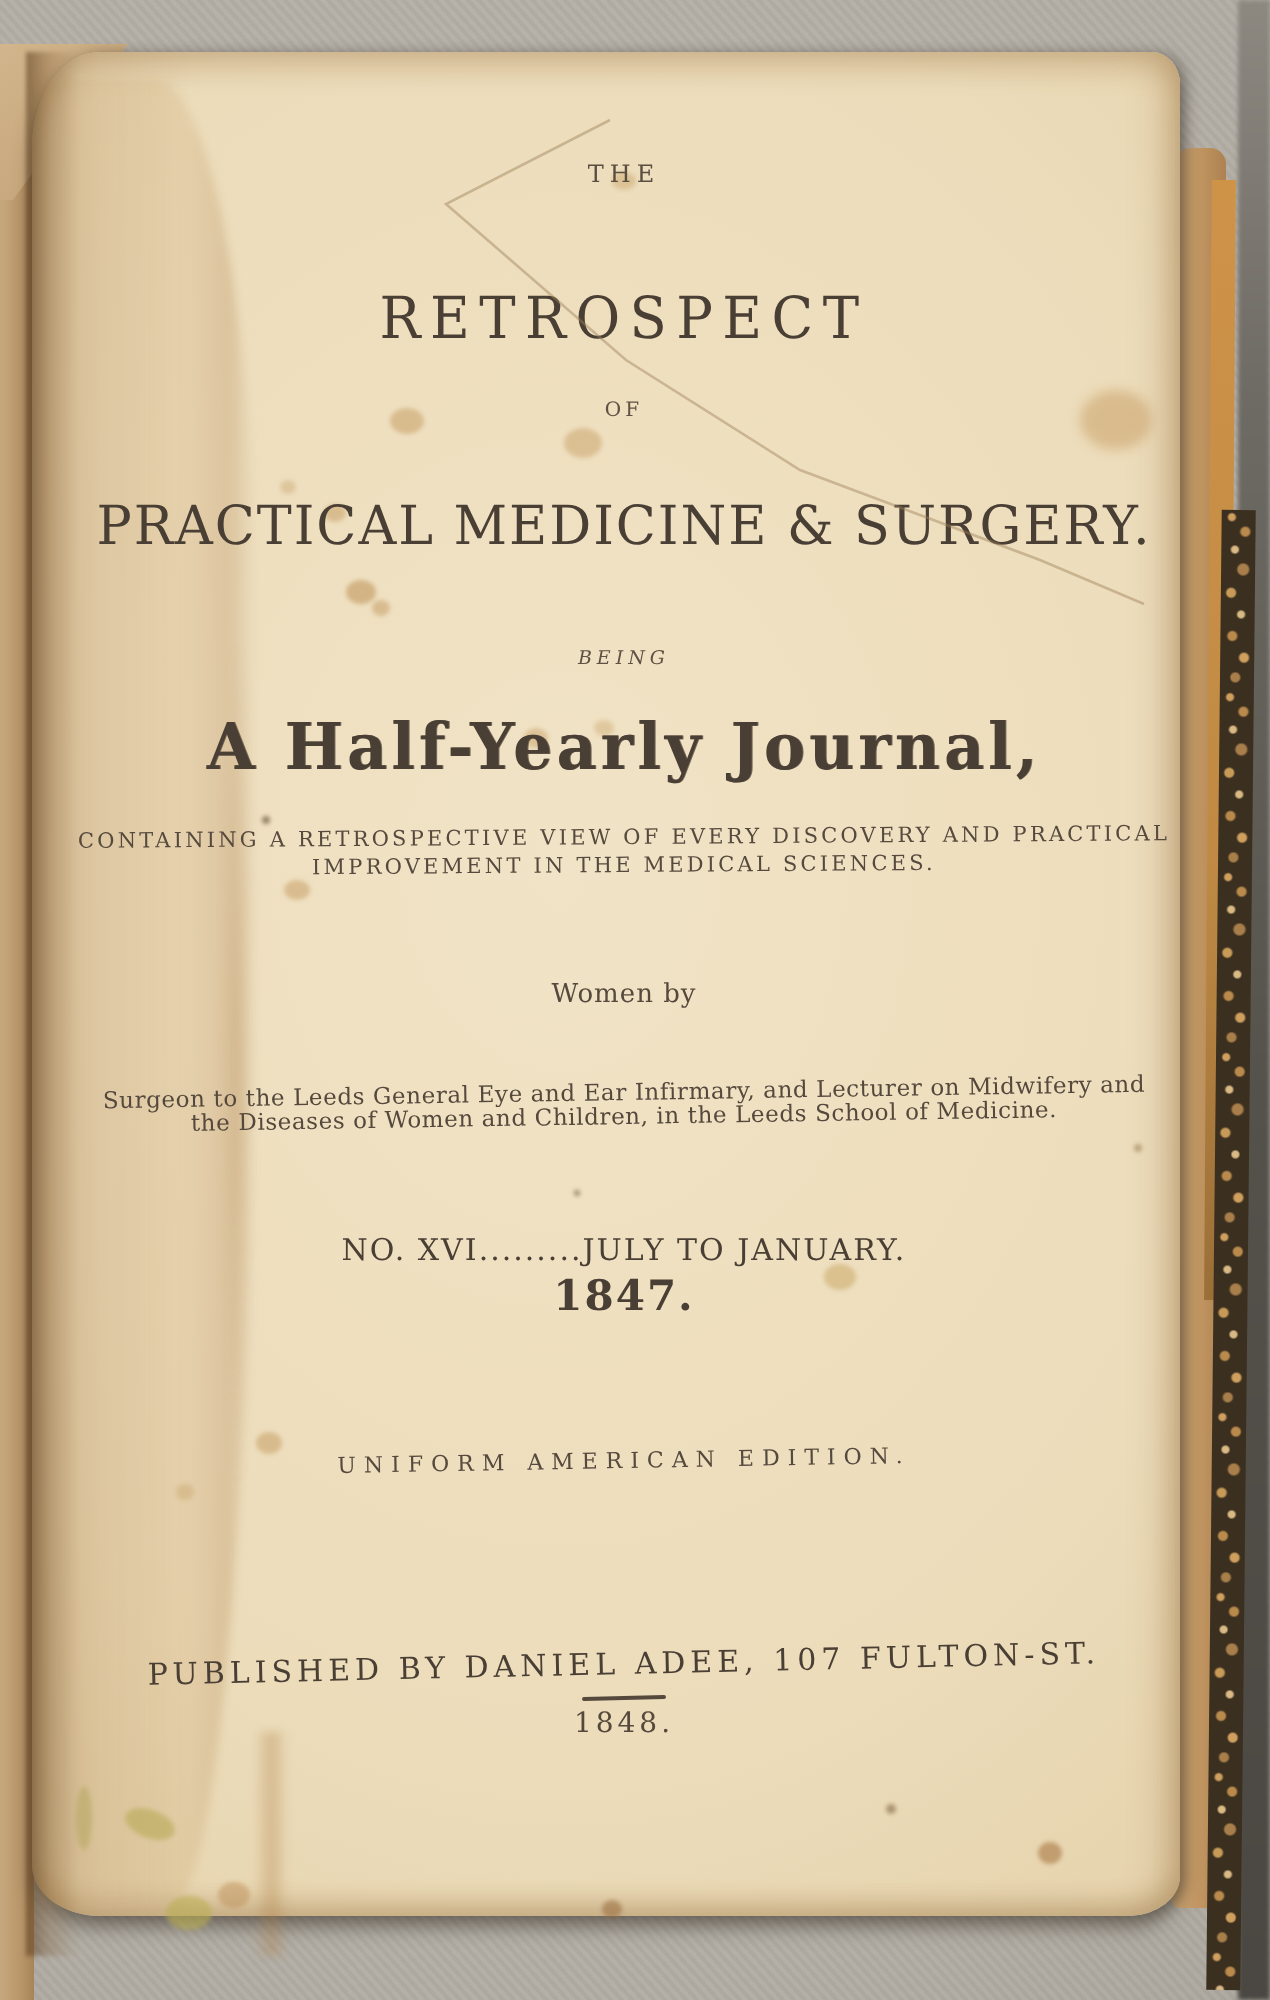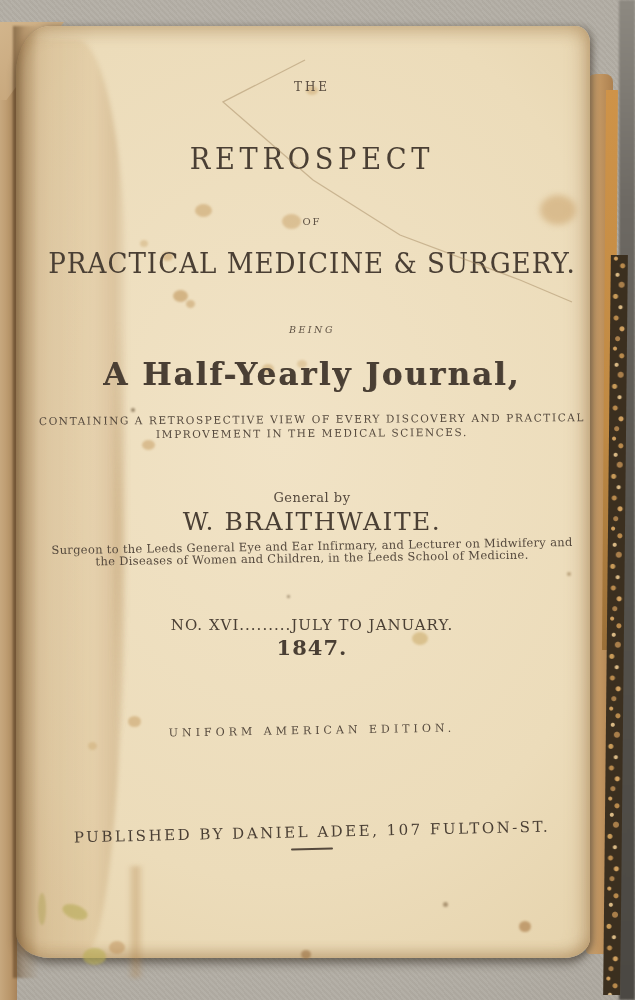--- a/index.html
+++ b/index.html
@@ -63,21 +63,21 @@
     filter:blur(3px);}
   .tide3{position:absolute;left:112px;top:840px;width:16px;height:112px;
     background:linear-gradient(to right, rgba(178,132,76,0.05), rgba(172,124,66,0.34), rgba(172,124,66,0));
     filter:blur(2px);}
   .crease{position:absolute;left:0;top:0;z-index:4;pointer-events:none;}
   .stain{position:absolute;border-radius:50%;filter:blur(1px);}
   
   .tl{position:absolute;left:9px;width:100%;text-align:center;color:#4a3f34;white-space:nowrap;}
   .t-the      {top:54px; font-size:12px; letter-spacing:3px; color:#5a4e41;}
   .t-title    {top:116px;font-size:29px; letter-spacing:5px; transform:scaleX(0.94);}
-  .t-of       {top:190px;font-size:10px; letter-spacing:2px; color:#5f5244;}
+  .t-of       {top:174px;font-size:10px; letter-spacing:2px; color:#5f5244;}
   .t-subtitle {top:222px;font-size:27px; letter-spacing:1px; transform:scaleX(0.97);}
   .t-being    {top:298px;font-size:9.5px;letter-spacing:2.5px;color:#5f5244;font-style:italic;}
   .t-journal  {top:330px;font-size:31px; letter-spacing:2px; font-weight:700;
                transform:scaleY(1.04); text-shadow:0.5px 0 rgba(74,63,52,0.7);}
   .t-desc1    {top:387px;font-size:10.5px;letter-spacing:1.6px;color:#564a3e;transform:rotate(-0.4deg);}
   .t-desc2    {top:401px;font-size:10.5px;letter-spacing:1.6px;color:#564a3e;transform:rotate(-0.4deg);}
   .t-editedby {top:464px;font-size:13px; letter-spacing:0.5px;color:#55493d;}
   .t-editor   {top:481px;font-size:25px; letter-spacing:1.5px;}
   .t-cred1    {top:513px;font-size:11.5px;letter-spacing:0.3px;color:#55493d;transform:rotate(-0.9deg);}
   .t-cred2    {top:525px;font-size:11.5px;letter-spacing:0.3px;color:#55493d;transform:rotate(-0.9deg);}
@@ -138,25 +138,25 @@
     <div class="stain" style="left:22px;top:867px;width:8px;height:32px;background:#a99f4c;opacity:.4"></div>
 
     <div class="tl t-the">THE</div>
     <div class="tl t-title">RETROSPECT</div>
     <div class="tl t-of">OF</div>
     <div class="tl t-subtitle">PRACTICAL MEDICINE &amp; SURGERY.</div>
     <div class="tl t-being">BEING</div>
     <div class="tl t-journal">A Half-Yearly Journal,</div>
     <div class="tl t-desc1">CONTAINING A RETROSPECTIVE VIEW OF EVERY DISCOVERY AND PRACTICAL</div>
     <div class="tl t-desc2">IMPROVEMENT IN THE MEDICAL SCIENCES.</div>
-    <div class="tl t-editedby">General by</div>
-    <div class="tl t-editor">W. BRAITHWAITE.</div>
+    <div class="tl t-editedby">Women by</div>
     <div class="tl t-cred1">Surgeon to the Leeds General Eye and Ear Infirmary, and Lecturer on Midwifery and</div>
     <div class="tl t-cred2">the Diseases of Women and Children, in the Leeds School of Medicine.</div>
     <div class="tl t-issue">NO. XVI.........JULY TO JANUARY.</div>
     <div class="tl t-1847">1847.</div>
     <div class="tl t-edition">UNIFORM AMERICAN EDITION.</div>
     <div class="tl t-pub">PUBLISHED BY DANIEL ADEE, 107 FULTON-ST.</div>
     <div class="imprint-rule"></div>
+    <div class="tl t-1848">1848.</div>
   </div>
 
   <div class="gutter-shadow"></div>
 </div>
 
 </body></html>

